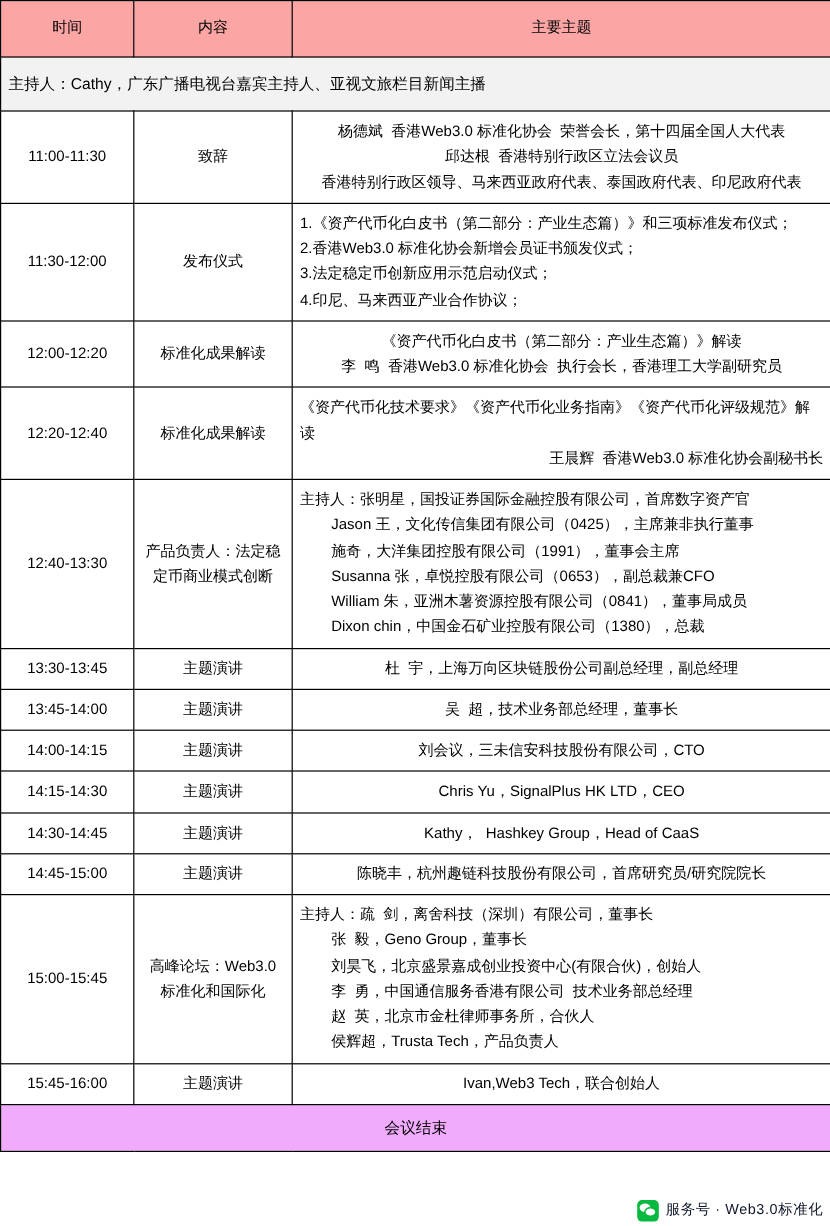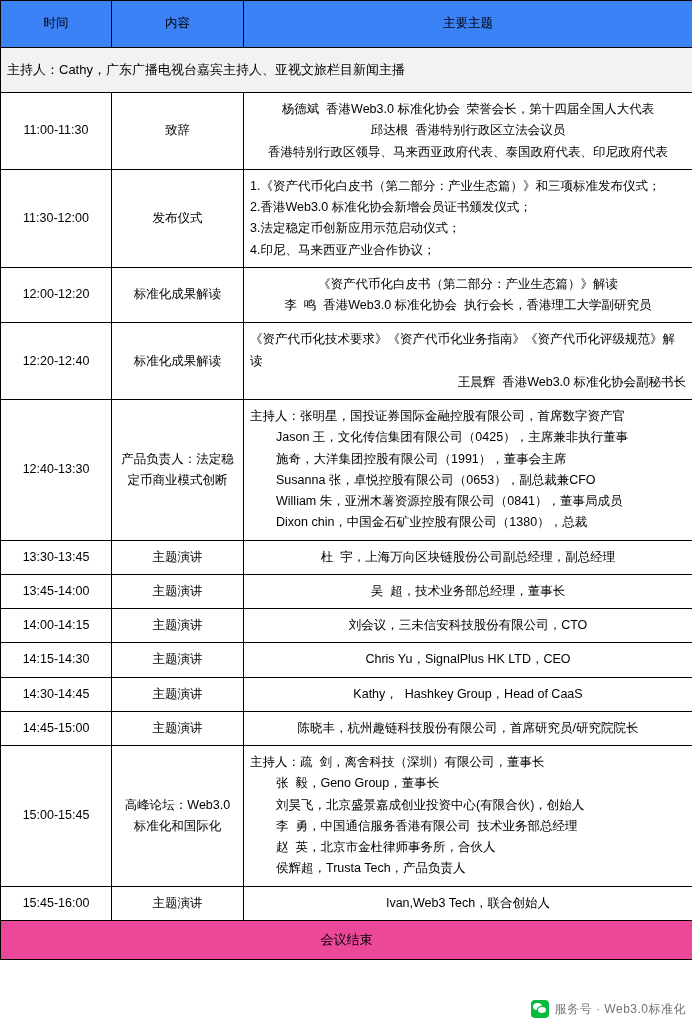--- a/index.html
+++ b/index.html
@@ -31,21 +31,21 @@
     padding: 6px 6px;
     font-weight: normal;
     font-size: 12.5px;
     line-height: 1.7;
   }
   col.c-time { width: 111px; }
   col.c-content { width: 132px; }
   col.c-topic { width: 449px; }
 
   thead th {
-    background: #3b82f6;
+    background: #fca5a5;
     text-align: center;
     font-size: 13px;
     height: 34px;
     padding: 4px 6px;
   }
   tr.host-row td {
     background: #f2f2f2;
     text-align: left;
     height: 34px;
     font-size: 13px;
@@ -67,35 +67,34 @@
     line-height: 1.75;
   }
   td.topic.center {
     text-align: center;
   }
   .lines > div {
     white-space: pre-wrap;
   }
   .ind2 { padding-left: 26px; }
   tr.closing td {
-    background: #ec4899;
+    background: #f0abfc;
     text-align: center;
     height: 30px;
     font-size: 13px;
     padding: 4px 17px;
   }
   .footer {
     position: absolute;
     right: 6px;
     bottom: 4px;
     display: flex;
-    align-items: center;
     gap: 6px;
     font-size: 12px;
-    color: #737373;
+    color: #0f172a;
   }
   .footer .wx-icon {
     width: 18px;
     height: 18px;
     border-radius: 4px;
     background: #09b83e;
     position: relative;
     display: inline-block;
   }
   .footer .wx-icon::before {

